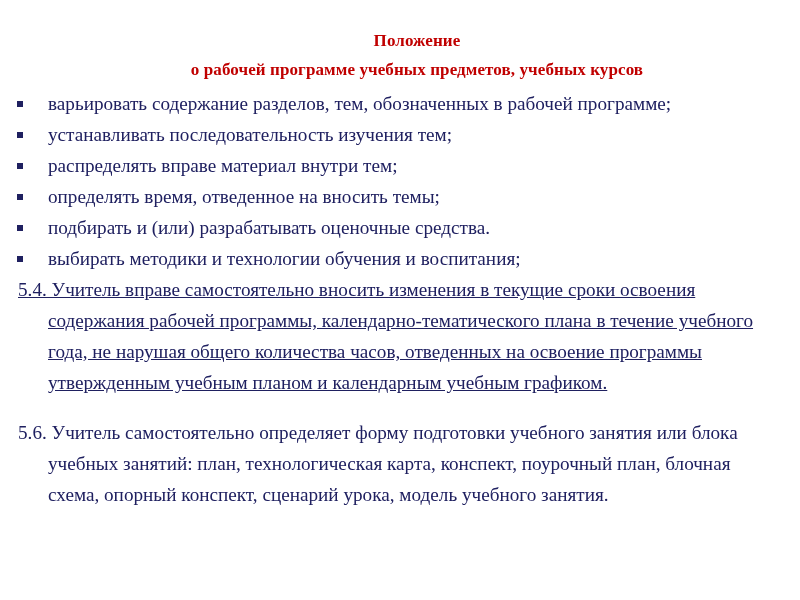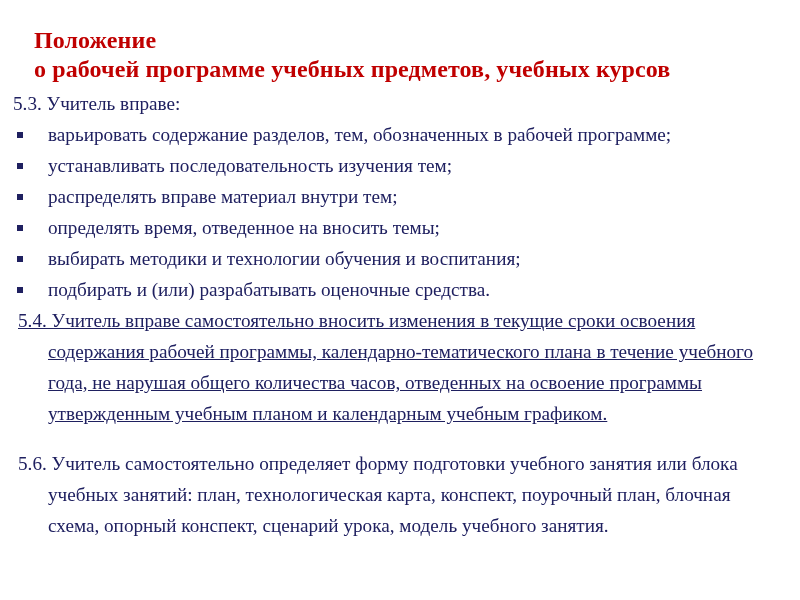--- a/index.html
+++ b/index.html
@@ -18,23 +18,24 @@
     position: relative;
     width: 800px;
     height: 600px;
     background: #ffffff;
     box-sizing: border-box;
   }
 
   
   .title-block {
     padding-top: 26px;
+    text-align: center;
     color: #c00000;
     font-weight: bold;
-    font-size: 24px;
+    font-size: 17px;
     line-height: 29px;
     letter-spacing: 0.1px;
     padding-left: 34px;
   }
   .title-line-1 { display: block; }
   .title-line-2 { display: block; }
 
   
   .body-block {
     margin-top: 4px;
@@ -83,46 +84,45 @@
 
 <div class="slide">
 
   <div class="title-block">
     <span class="title-line-1">Положение</span>
     <span class="title-line-2">о рабочей программе учебных предметов, учебных курсов</span>
   </div>
 
   <div class="body-block">
 
-    <div class="lead">5.3. Учитель вправе:</div>
 
     <ul class="bullets">
       <li>
         <span class="sq"></span>
         <span>варьировать содержание разделов, тем, обозначенных в рабочей программе;</span>
       </li>
       <li>
         <span class="sq"></span>
         <span>устанавливать последовательность изучения тем;</span>
       </li>
       <li>
         <span class="sq"></span>
         <span>распределять вправе материал внутри тем;</span>
       </li>
       <li>
         <span class="sq"></span>
         <span>определять время, отведенное на вносить темы;</span>
       </li>
       <li>
         <span class="sq"></span>
-        <span>выбирать методики и технологии обучения и воспитания;</span>
+        <span>подбирать и (или) разрабатывать оценочные средства.</span>
       </li>
       <li>
         <span class="sq"></span>
-        <span>подбирать и (или) разрабатывать оценочные средства.</span>
+        <span>выбирать методики и технологии обучения и воспитания;</span>
       </li>
     </ul>
 
     <p class="para p54">5.4.  Учитель вправе самостоятельно вносить изменения в текущие сроки освоения содержания рабочей программы, календарно-тематического плана в течение учебного года, не нарушая общего количества часов, отведенных на освоение программы утвержденным учебным планом и календарным учебным графиком.</p>
 
     <p class="para p56">5.6. Учитель самостоятельно определяет форму подготовки учебного занятия или блока учебных занятий: план, технологическая карта, конспект, поурочный план, блочная схема, опорный конспект, сценарий урока, модель учебного занятия.</p>
 
   </div>
 </div>
 

